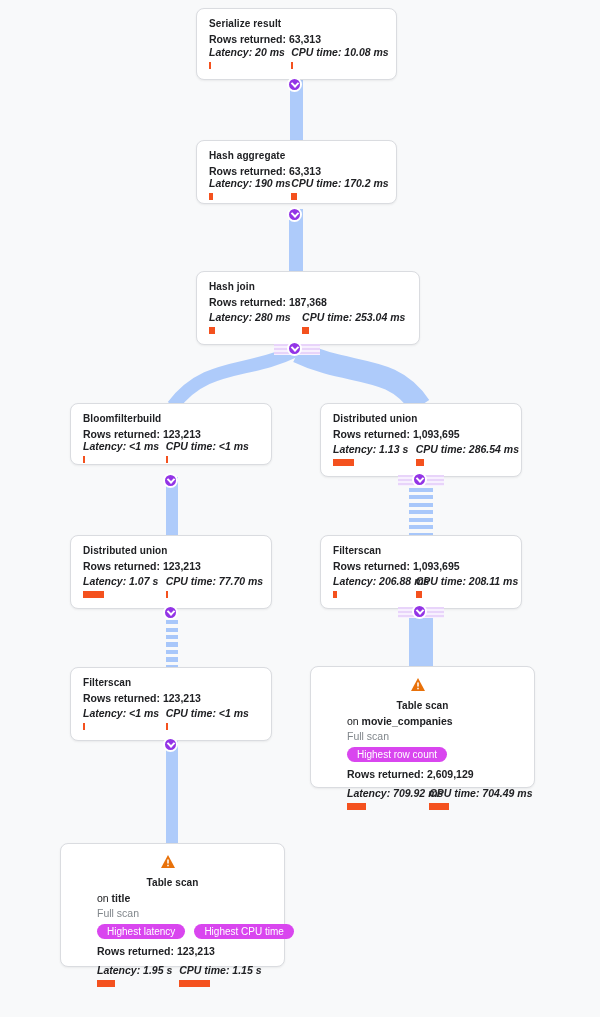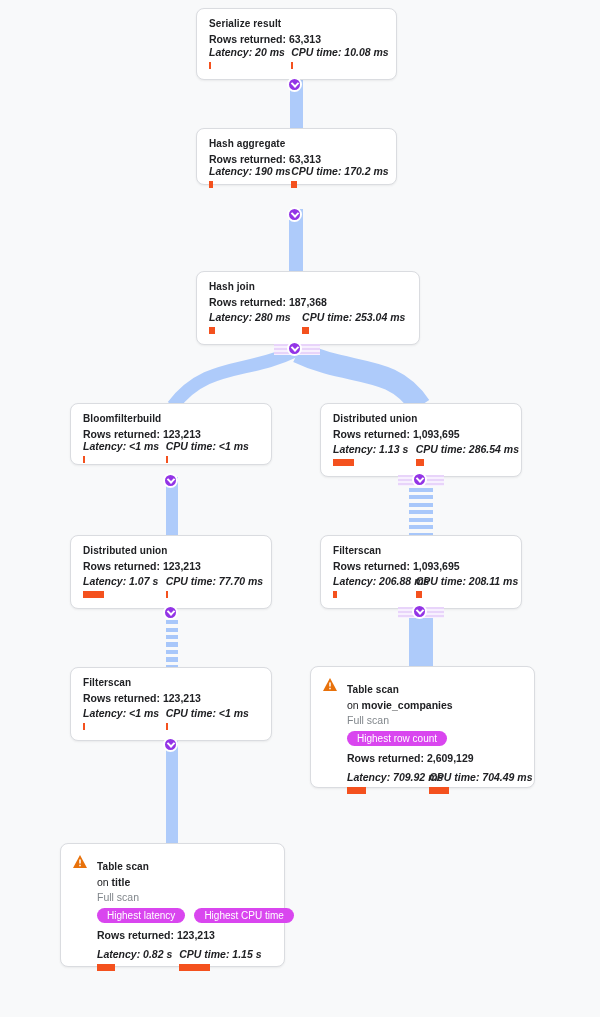--- a/index.html
+++ b/index.html
@@ -60,21 +60,21 @@
     color: #202124;
     white-space: nowrap;
     font-style: italic;
   }
   .metric-bar {
     margin-top: 4px;
     height: 7px;
     background: #f4511e;
   }
   
-  .scan-head { display: flex; align-items: flex-end; }
+  .scan-head { display: flex; align-items: center; flex-direction: column; }
   .warn-wrap { width: 24px; padding-top: 1px; flex: 0 0 24px; }
   .scan-body { margin-left: 24px; display: flex; flex-direction: column; flex: 1; }
   .on-line { font-size: 10.5px; color: #202124; margin-top: 4px; }
   .on-line b { font-weight: 700; }
   .scan-type { font-size: 10.5px; color: #80868b; margin-top: 3px; }
   .badge-row { display: flex; gap: 9px; margin-top: 5px; }
   .badge {
     background: #d946ef;
     color: #ffffff;
     font-size: 10px;
@@ -144,21 +144,21 @@
           <div class="metric-label">Latency: 20 ms</div>
            <div class="metric-bar" style="width: 2px;"></div>
         </div>
       <div>
           <div class="metric-label">CPU time: 10.08 ms</div>
            <div class="metric-bar" style="width: 2px;"></div>
         </div>
     </div>
   </div>
 
-  <div class="card" style="left:196px; top:128px; width:201px; height:57px;">
+  <div class="card" style="left:196px; top:140px; width:201px; height:64px;">
     <div class="card-title">Hash aggregate</div>
     <div class="rows-line">Rows returned: 63,313</div>
     <div class="metrics">
       <div>
           <div class="metric-label">Latency: 190 ms</div>
            <div class="metric-bar" style="width: 4px;"></div>
         </div>
       <div>
           <div class="metric-label">CPU time: 170.2 ms</div>
            <div class="metric-bar" style="width: 6px;"></div>
@@ -301,21 +301,21 @@
     <div class="scan-body">
       <div class="on-line"><span>on</span>&nbsp;<b>title</b></div>
       <div class="scan-type">Full scan</div>
       <div class="badge-row">
         <span class="badge">Highest latency</span>
         <span class="badge">Highest CPU time</span>
       </div>
       <div class="rows-line">Rows returned: 123,213</div>
       <div class="metrics">
         <div>
-            <div class="metric-label">Latency: 0.82 s</div>
+            <div class="metric-label">Latency: 1.95 s</div>
              <div class="metric-bar" style="width: 18px;"></div>
           </div>
         <div>
             <div class="metric-label">CPU time: 1.15 s</div>
              <div class="metric-bar" style="width: 31px;"></div>
           </div>
       </div>
     </div>
   </div>
 

